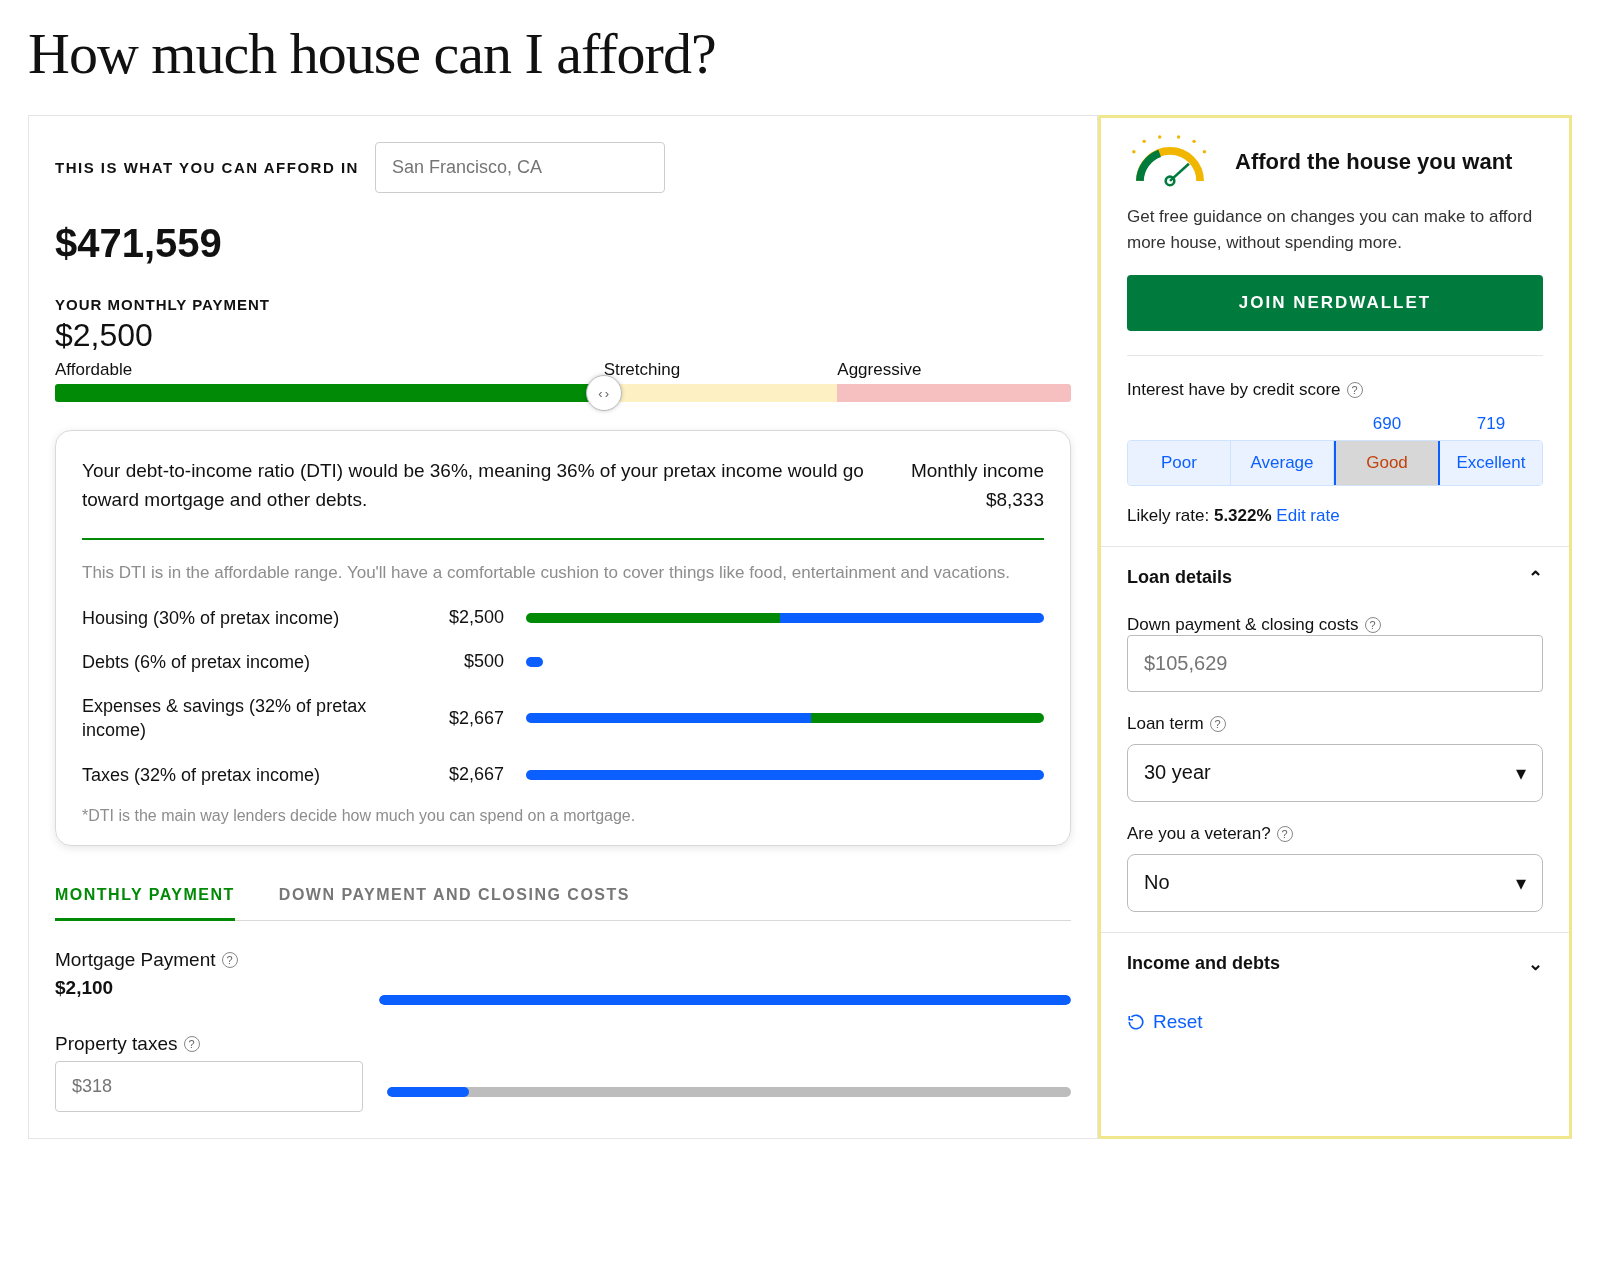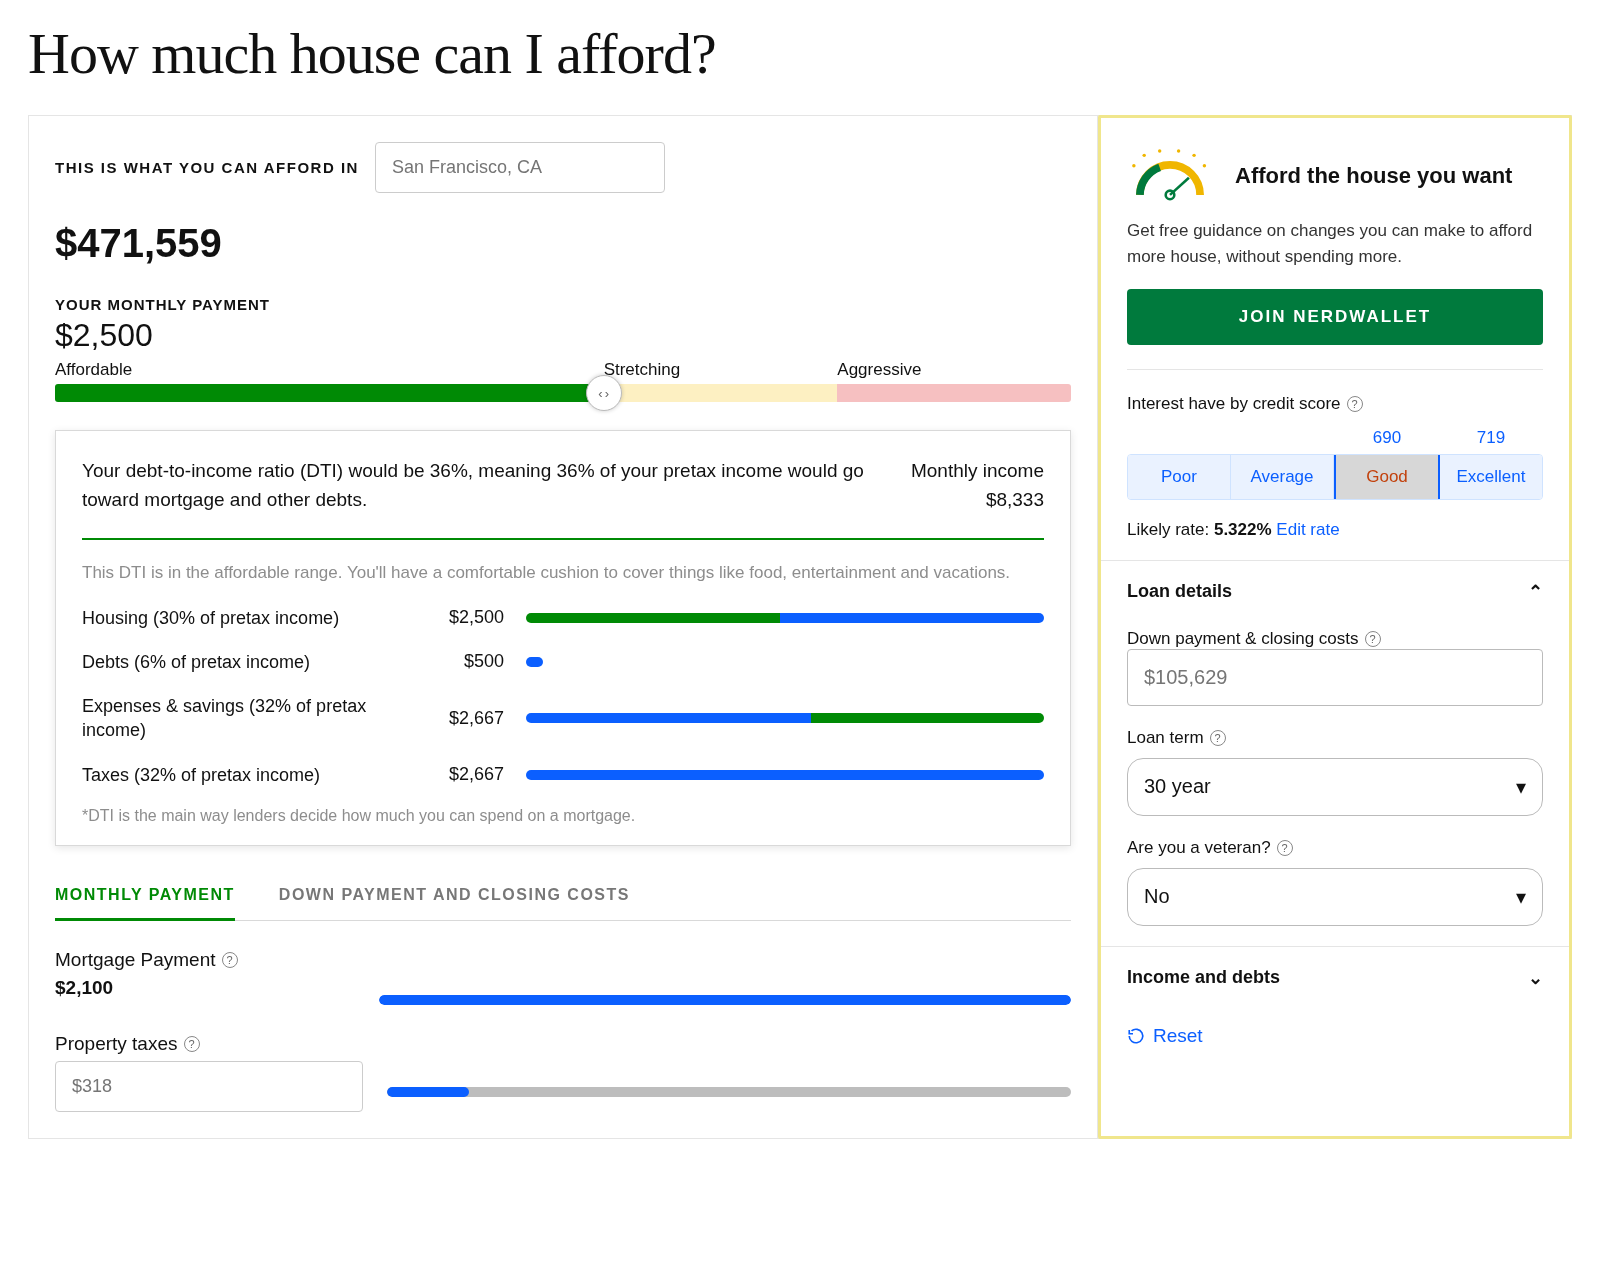--- a/index.html
+++ b/index.html
@@ -23,21 +23,21 @@
   .zone-labels > div:nth-child(2){ flex:0 0 23%; }
   .zone-labels > div:nth-child(3){ flex:0 0 23%; }
 
   .slider { position:relative; height:18px; display:flex; border-radius:3px; overflow:visible; }
   .seg-afford { width:54%; background:#008a05; border-radius:3px 0 0 3px; }
   .seg-stretch{ width:23%; background:#fdf0c2; }
   .seg-aggr   { width:23%; background:#f6c0c1; border-radius:0 3px 3px 0; }
   .handle { position:absolute; top:-9px; left:calc(54% - 18px); width:36px; height:36px; border-radius:50%; background:#fff; border:1px solid #bbb; box-shadow:0 0 4px rgba(0,0,0,.2); display:flex; align-items:center; justify-content:center; gap:2px; z-index:2; }
   .handle span { font-size:13px; color:#666; }
 
-  .dti-card { border:1px solid #d9d9d9; border-radius:0; box-shadow:0 2px 8px rgba(0,0,0,.1); padding:26px 26px 20px; margin-top:28px; }
+  .dti-card { border:1px solid #d9d9d9; border-radius:16px; box-shadow:0 2px 8px rgba(0,0,0,.1); padding:26px 26px 20px; margin-top:28px; }
   .dti-top { display:flex; justify-content:space-between; gap:40px; font-size:19px; line-height:1.5; padding-bottom:24px; border-bottom:2px solid #008a05; }
   .dti-top .right { text-align:right; white-space:nowrap; }
   .dti-sub { color:#8d8d8d; font-size:17px; line-height:1.5; margin:20px 0; }
 
   .bars { margin:6px 0 8px 0; }
   .bar-row { display:flex; align-items:center; margin:20px 0; gap:12px; }
   .bar-label { width:320px; font-size:18px; line-height:1.35; }
   .bar-amt { width:90px; text-align:right; font-size:18px; margin-right:10px; }
   .bar-track { flex:1; height:10px; border-radius:5px; background:transparent; position:relative; }
   .bar-fill { height:10px; border-radius:5px; display:flex; }
@@ -51,21 +51,21 @@
   .tab { padding-bottom:14px; font-size:16px; font-weight:700; letter-spacing:1.5px; color:#777; cursor:pointer; }
   .tab.active { color:#008a05; border-bottom:3px solid #008a05; margin-bottom:-1px; }
 
   .mp-block { margin-top:28px; }
   .mp-label { font-size:19px; display:flex; align-items:center; gap:6px; margin-bottom:6px; }
   .mp-bold { font-size:19px; font-weight:700; margin-bottom:12px; }
   .mp-input { width:440px; padding:14px 16px; border:1px solid #ccc; border-radius:4px; font-size:18px; color:#888; }
   .mp-bar { width:100%; height:10px; border-radius:5px; background:#bdbdbd; position:relative; overflow:hidden; margin-top:12px; }
   .mp-bar .fill { position:absolute; left:0; top:0; bottom:0; background:#0b5fff; border-radius:5px; }
 
-  .side-inner { padding:30px 26px 0; }
+  .side-inner { padding:16px 26px 0; }
   .side-header { display:flex; align-items:center; gap:22px; margin-bottom:14px; }
   .gauge { width:86px; height:56px; position:relative; }
   .side-title { font-size:22px; font-weight:700; }
   .side-desc { font-size:17px; line-height:1.55; color:#333; margin-bottom:18px; }
   .join-btn { display:block; width:100%; background:#007a3d; color:#fff; border:none; padding:18px 10px; font-size:17px; font-weight:700; letter-spacing:2px; border-radius:4px; cursor:pointer; }
 
   .divider { border:none; border-top:1px solid #e5e5e5; margin:24px 0; }
 
   .rate-label { font-size:17px; display:flex; align-items:center; gap:6px; }
   .q { display:inline-flex; width:16px; height:16px; border:1px solid #888; border-radius:50%; align-items:center; justify-content:center; font-size:11px; color:#666; cursor:pointer; }
@@ -80,21 +80,21 @@
   .rate-line { font-size:17px; margin-top:20px; }
   .rate-line a { color:#0b5fff; text-decoration:none; }
 
   .section-head { display:flex; justify-content:space-between; align-items:center; font-size:18px; font-weight:700; padding:20px 26px; border-top:1px solid #e5e5e5; cursor:pointer; }
   .chev { font-size:18px; }
 
   .loan-body { padding:0 26px 20px; }
   .field-label { font-size:17px; display:flex; align-items:center; gap:6px; margin-top:6px; }
   .field-desc { font-size:17px; margin:10px 0; }
   .text-input { width:100%; padding:16px; border:1px solid #bbb; border-radius:4px; font-size:20px; color:#0c4a6e; }
-  .select { width:100%; padding:16px; border:1px solid #bbb; border-radius:16px; font-size:20px; background:#fff; display:flex; justify-content:space-between; align-items:center; cursor:pointer; margin-top:10px; }
+  .select { width:100%; padding:16px; border:1px solid #bbb; border-radius:8px; font-size:20px; background:#fff; display:flex; justify-content:space-between; align-items:center; cursor:pointer; margin-top:10px; }
 
   .reset { display:flex; align-items:center; gap:8px; padding:16px 26px 0; color:#0b5fff; font-size:19px; cursor:pointer; }
   .reset svg { width:18px; height:18px; }
 </style>
 </head>
 <body>
 
 <h1 class="page-title">How much house can I afford?</h1>
 
 <div class="layout">

